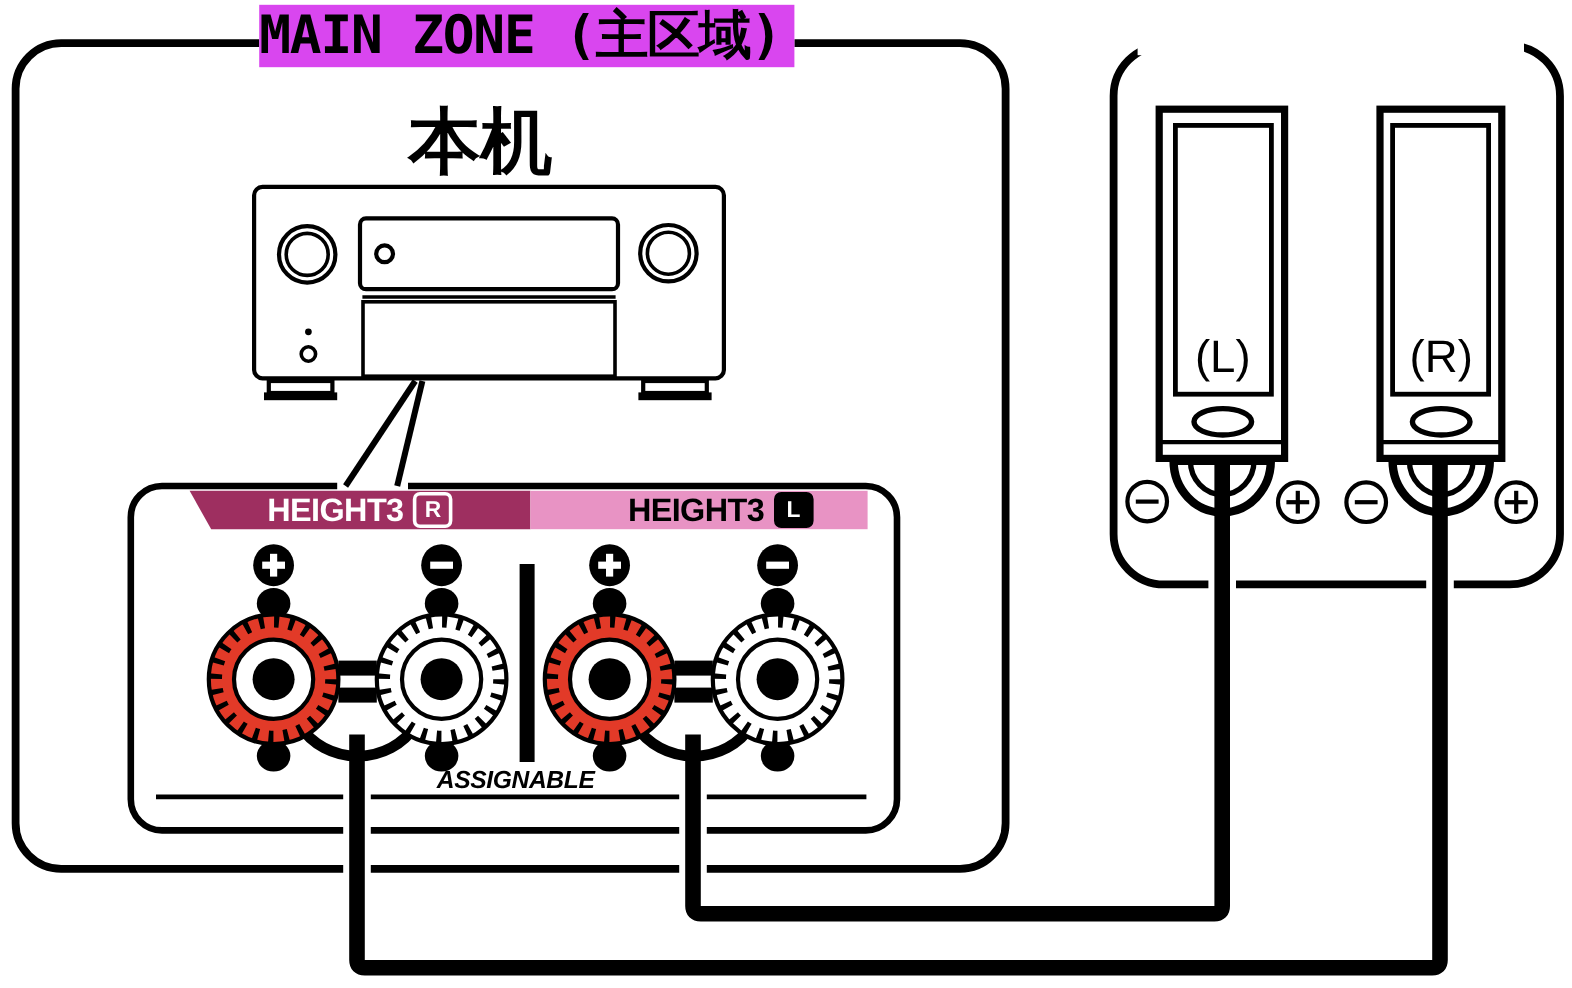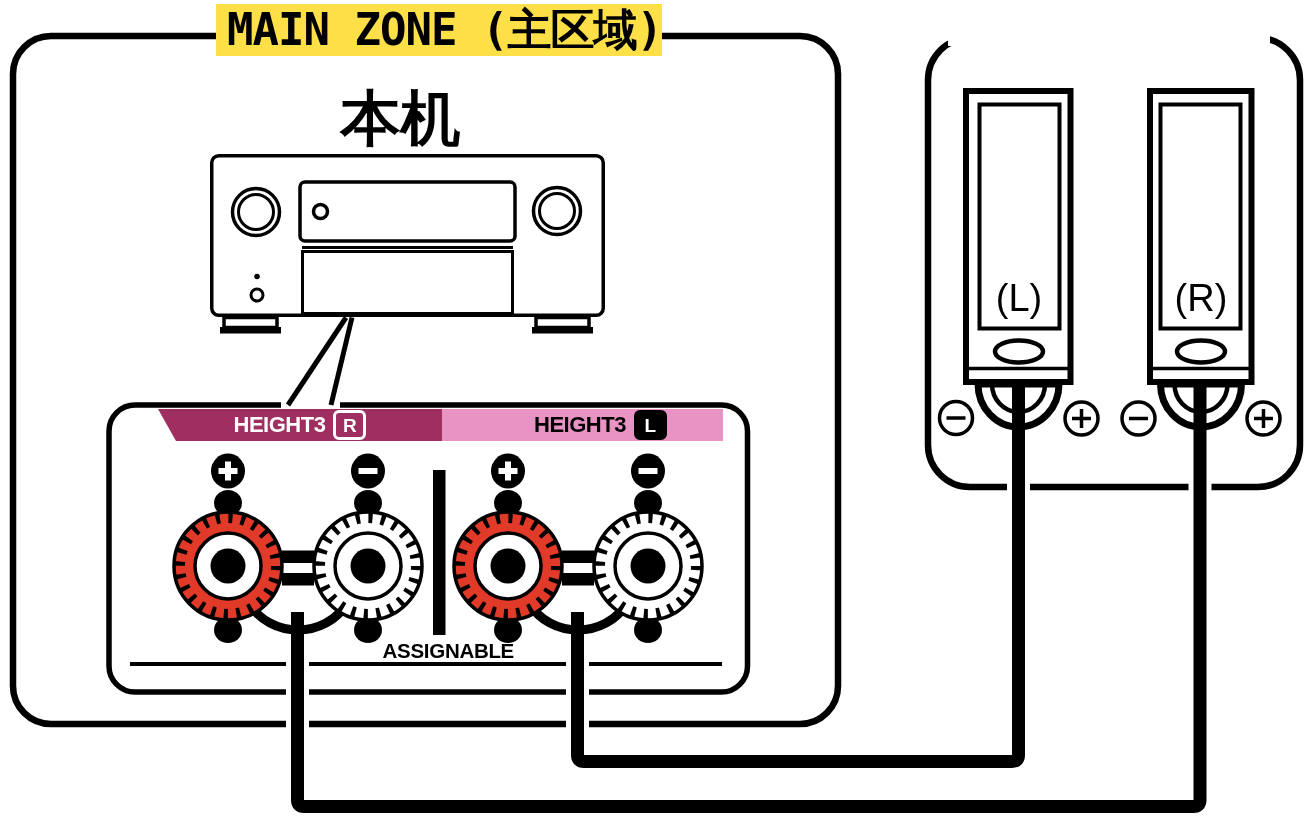--- a/index.html
+++ b/index.html
@@ -5,51 +5,51 @@
   html,body{margin:0;padding:0;background:#ffffff;}
   .stage{
     position:relative;width:1310px;height:823px;background:#ffffff;overflow:hidden;
     font-family:"Liberation Sans","DejaVu Sans",sans-serif;
   }
   .stage svg{position:absolute;left:0;top:0;}
   .ovl{position:absolute;white-space:nowrap;color:#000;}
   .zone-title{
     font-family:"DejaVu Sans Mono","Liberation Mono",monospace;
     font-weight:bold;font-size:44px;letter-spacing:-1px;line-height:52px;
-    text-align:right;background:#fde047;
+    text-align:left;background:#d946ef;
   }
   .t-main{left:216px;top:4px;width:446px;}
   .t-zone2{left:948px;top:4px;width:322px;}
   .unit-label{
     left:328px;top:92px;width:145px;text-align:center;
     font-weight:bold;font-size:60px;line-height:52px;
     font-family:"DejaVu Sans","Liberation Sans",sans-serif;
   }
   .banner-seg{
     position:absolute;top:409px;height:32px;display:flex;align-items:center;justify-content:center;gap:8px;
   }
   .banner-r-seg{left:158px;width:284px;}
   .banner-l-seg{left:442px;width:281px;padding-left:36px;box-sizing:border-box;}
   .banner-word{
-    font-weight:bold;font-size:22px;letter-spacing:-0.5px;
+    font-weight:bold;font-size:27px;letter-spacing:-0.5px;
     font-family:"Liberation Sans","DejaVu Sans",sans-serif;
   }
   .banner-r-seg .banner-word{color:#ffffff;}
   .banner-l-seg .banner-word{color:#000000;}
   .chan-badge{
     display:inline-flex;align-items:center;justify-content:center;
     width:27px;height:24px;border-radius:6px;
     font-weight:bold;font-size:19px;line-height:1;
     font-family:"Liberation Sans","DejaVu Sans",sans-serif;
   }
   .badge-r{border:3px solid #ffffff;color:#ffffff;}
   .badge-l{background:#000000;border:3px solid #000000;color:#ffffff;}
   .assignable{
-    left:364px;top:640px;width:150px;text-align:right;
-    font-weight:bold;font-size:20.5px;letter-spacing:-0.3px;line-height:22px;
+    left:364px;top:640px;width:150px;text-align:left;
+    font-weight:bold;font-size:20.5px;letter-spacing:-0.3px;line-height:22px;font-style:italic;
   }
   .spk-label{
     top:277px;width:104px;text-align:center;
     font-size:38px;font-weight:400;line-height:42px;
     font-family:"Liberation Sans","DejaVu Sans",sans-serif;
   }
   .spk-l{left:967px;}
   .spk-r{left:1149px;}
 </style>
 </head>

